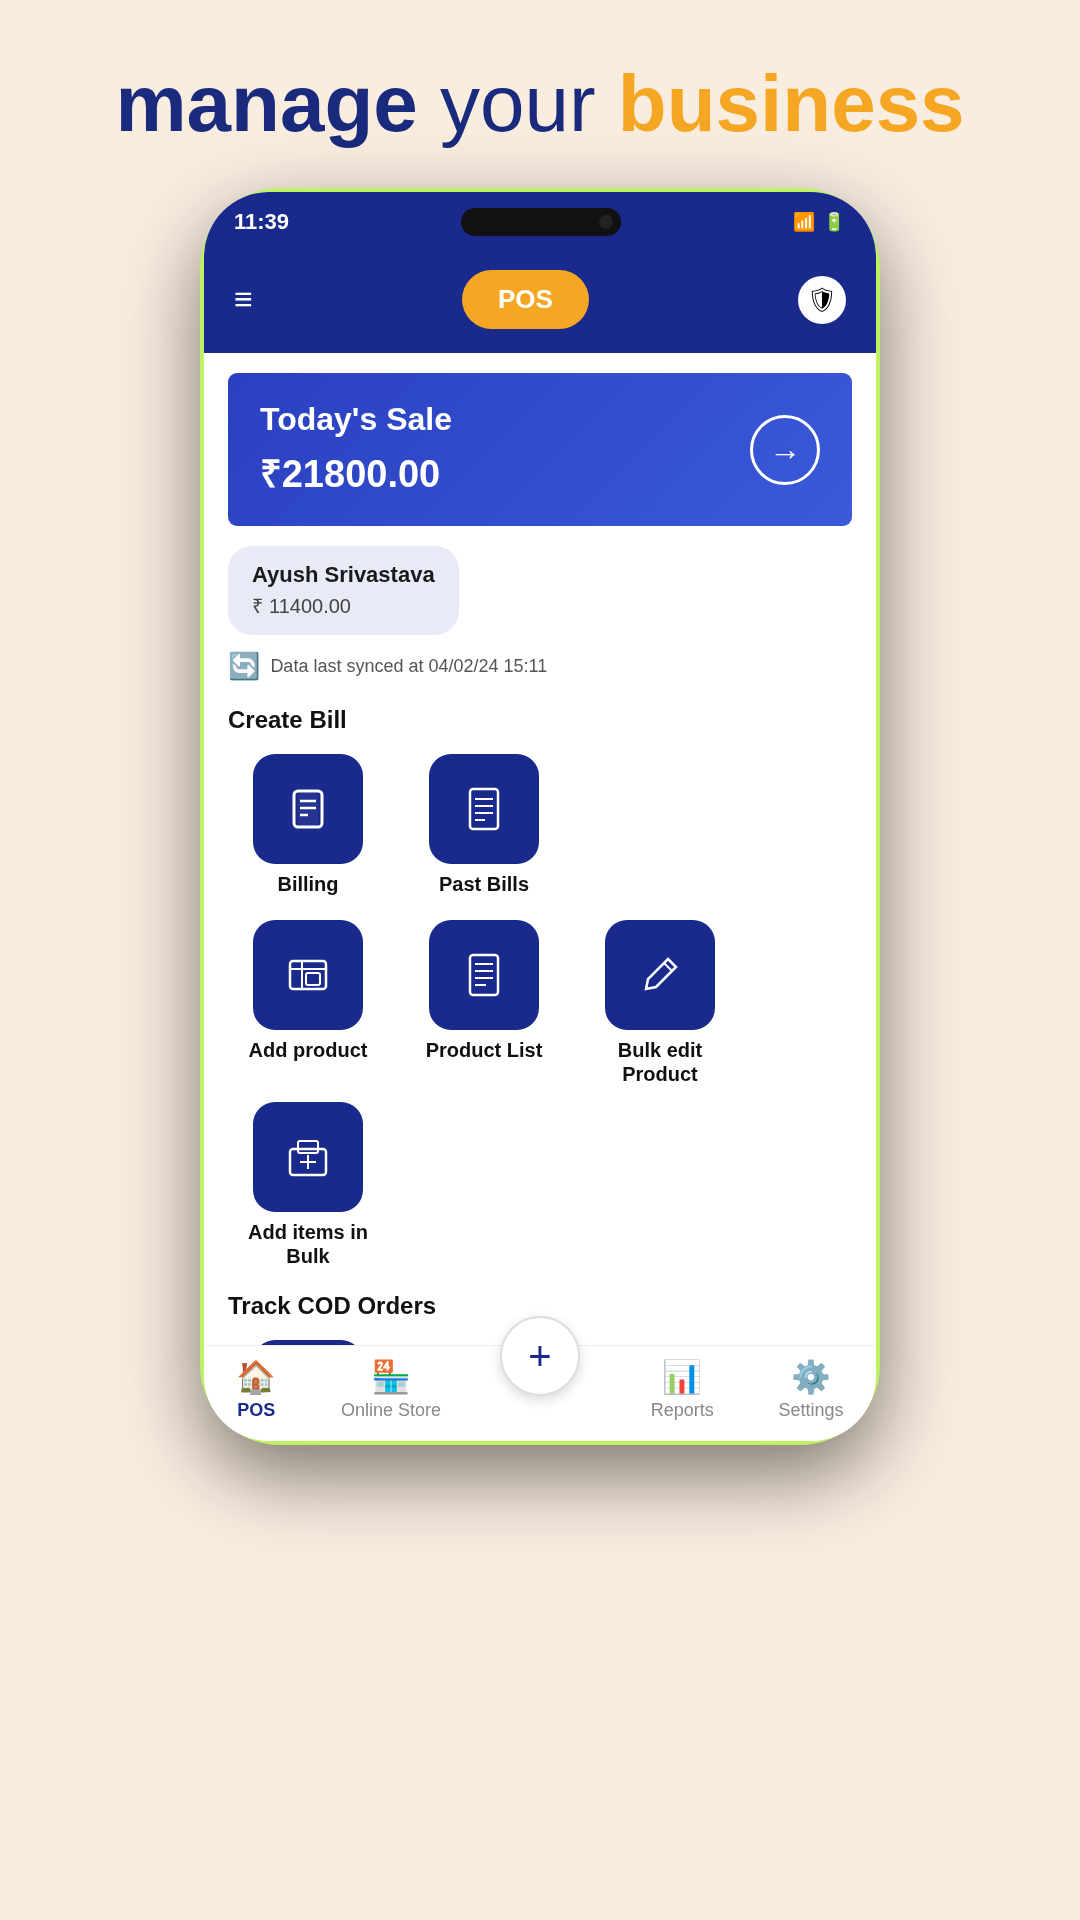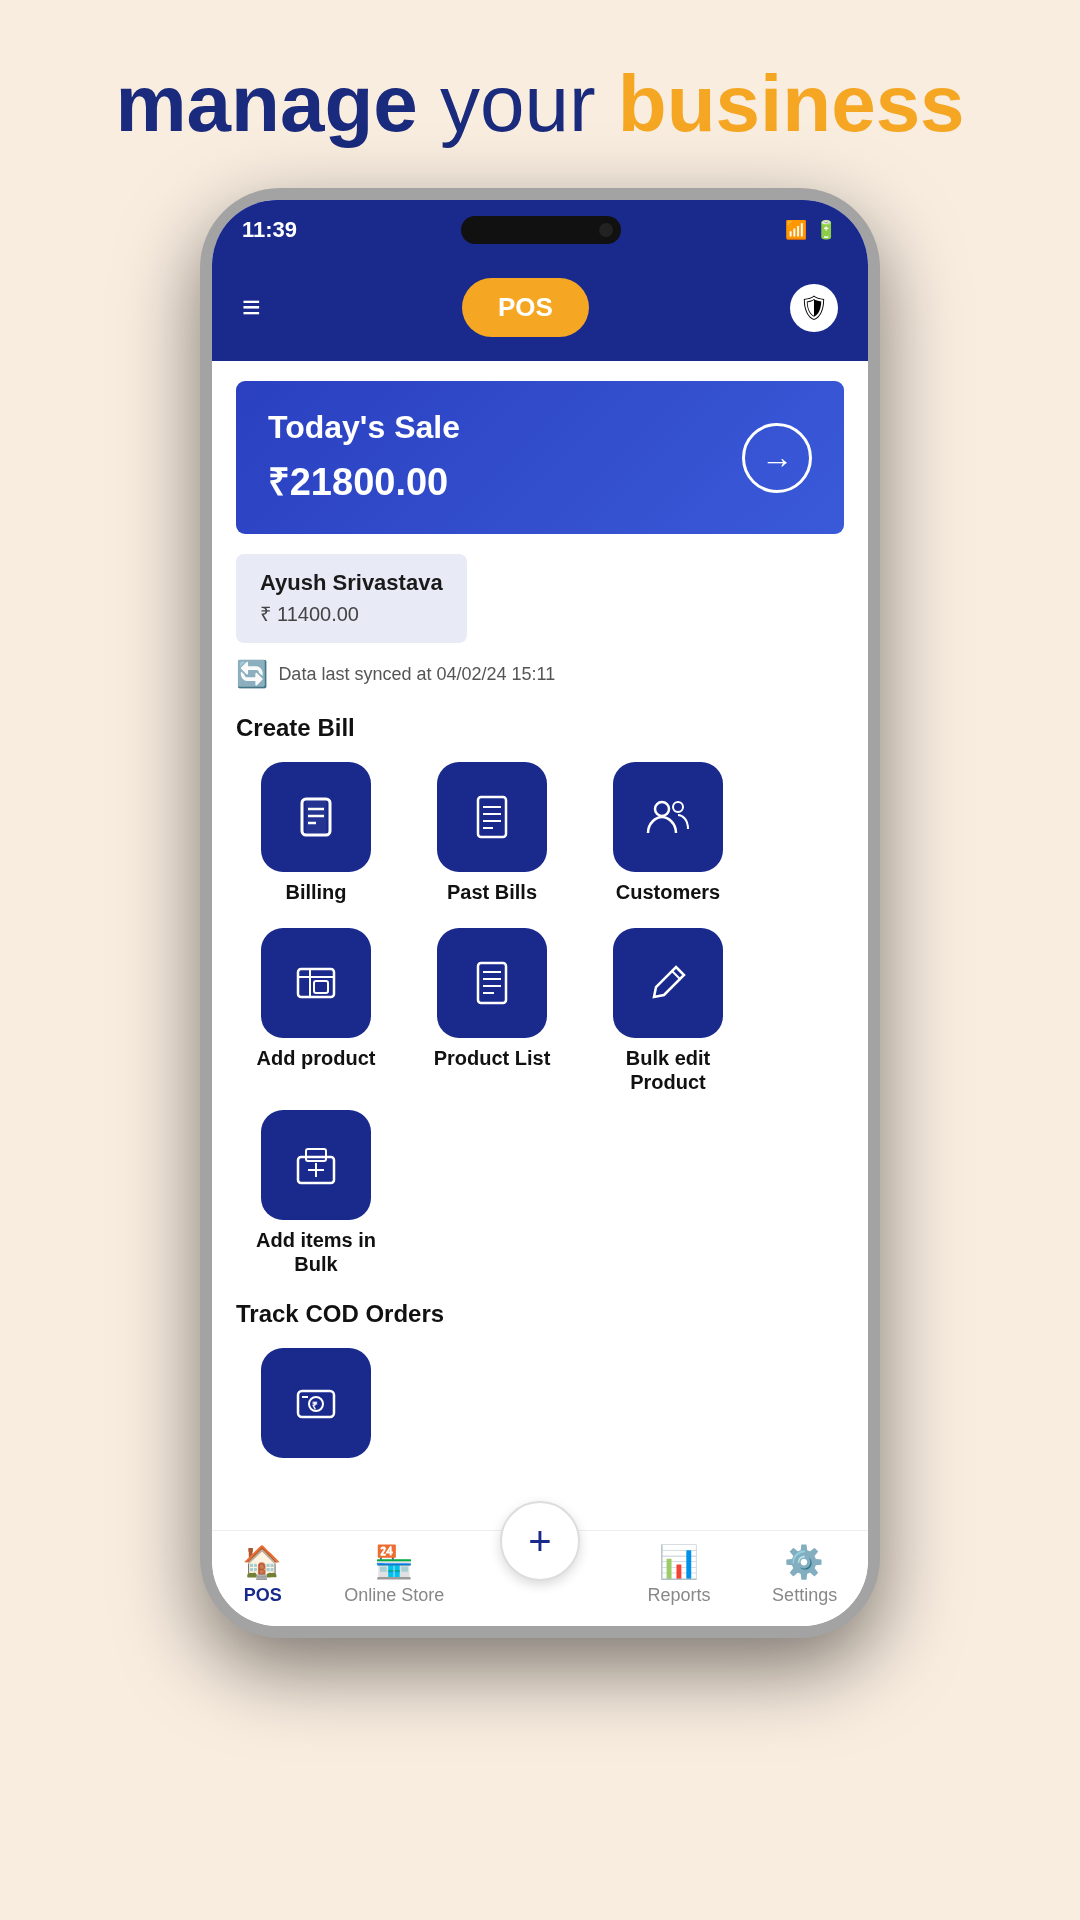--- a/index.html
+++ b/index.html
@@ -32,25 +32,25 @@
       color: #1a2a7c;
       line-height: 1.1;
     }
     .headline .manage { color: #1a2a7c; }
     .headline .your { color: #1a2a7c; font-weight: 400; }
     .headline .business { color: #f5a623; }
 
     
     .phone-shell {
       width: 680px;
-      height: 1450px;
-      background: #a3a3a3;
+      height: 1257px;
+      background: #bef264;
       border-radius: 80px;
       position: relative;
-      padding: 12px;
+      padding: 4px;
       box-shadow: 0 30px 80px rgba(0,0,0,0.5);
     }
     .phone-screen {
       width: 100%;
       height: 100%;
       background: #fff;
       border-radius: 65px;
       overflow: hidden;
       position: relative;
       display: flex;
@@ -172,21 +172,21 @@
       flex: 1;
       overflow-y: auto;
       padding: 0 24px;
       scrollbar-width: none;
     }
     .scroll-content::-webkit-scrollbar { display: none; }
 
     
     .user-badge {
       background: #e8eaf6;
-      border-radius: 8px;
+      border-radius: 24px;
       padding: 16px 24px;
       display: inline-block;
       margin-bottom: 16px;
     }
     .user-name {
       font-size: 22px;
       font-weight: 700;
       color: #1a1a1a;
     }
     .user-amount {
@@ -372,31 +372,20 @@
               <svg width="48" height="48" viewBox="0 0 48 48" fill="none">
                 <rect x="10" y="4" width="28" height="40" rx="3" stroke="white" stroke-width="2.5" fill="none"></rect>
                 <line x1="15" y1="14" x2="33" y2="14" stroke="white" stroke-width="2"></line>
                 <line x1="15" y1="21" x2="33" y2="21" stroke="white" stroke-width="2"></line>
                 <line x1="15" y1="28" x2="33" y2="28" stroke="white" stroke-width="2"></line>
                 <line x1="15" y1="35" x2="25" y2="35" stroke="white" stroke-width="2"></line>
               </svg>
             </div>
             <span class="tile-label">Past Bills</span>
           </div>
-          <div class="tile">
-            <div class="tile-icon">
-              <svg width="48" height="48" viewBox="0 0 48 48" fill="none">
-                <circle cx="18" cy="16" r="7" stroke="white" stroke-width="2.5" fill="none"></circle>
-                <path d="M4 40 C4 30 12 24 18 24 C24 24 32 30 32 40" stroke="white" stroke-width="2.5" fill="none"></path>
-                <circle cx="34" cy="14" r="5" stroke="white" stroke-width="2" fill="none"></circle>
-                <path d="M34 22 C38 22 44 26 44 36" stroke="white" stroke-width="2" fill="none"></path>
-              </svg>
-            </div>
-            <span class="tile-label">Customers</span>
-          </div>
         </div>
       </div>
 
       
       <div>
         <div class="tile-grid">
           <div class="tile">
             <div class="tile-icon">
               <svg width="48" height="48" viewBox="0 0 48 48" fill="none">
                 <rect x="6" y="10" width="36" height="28" rx="3" stroke="white" stroke-width="2.5" fill="none"></rect>

